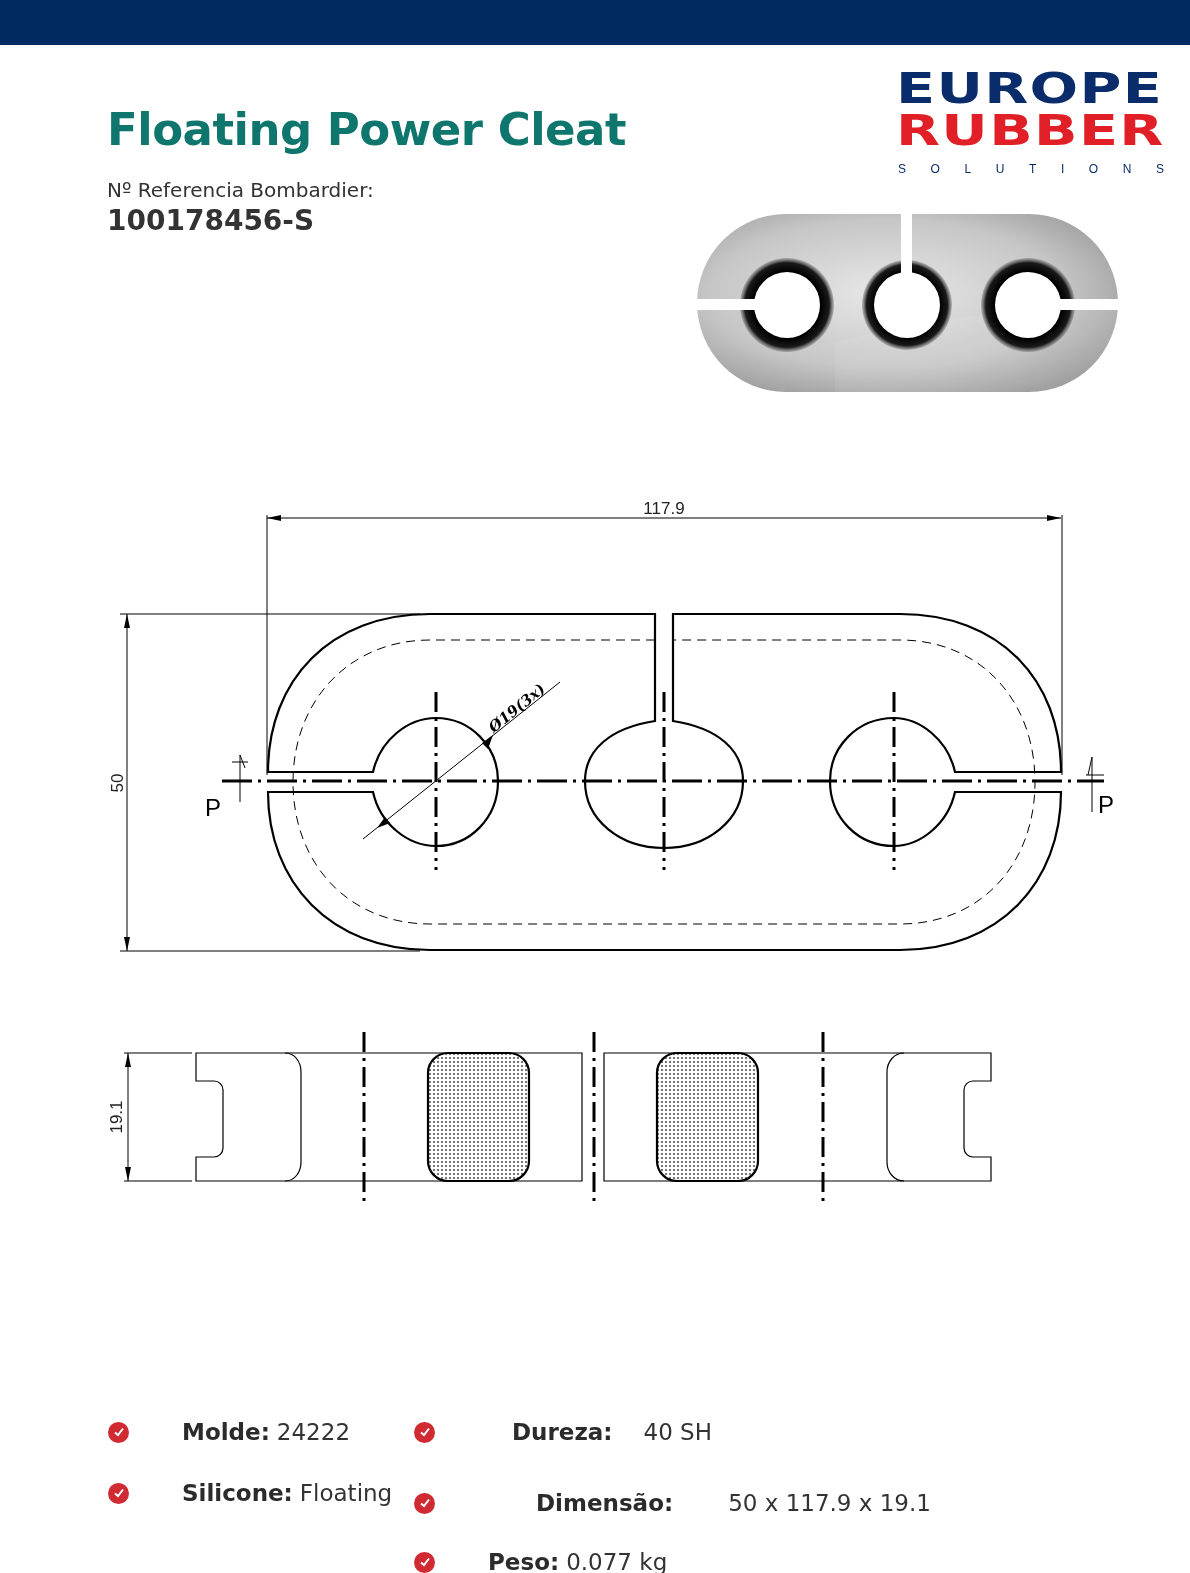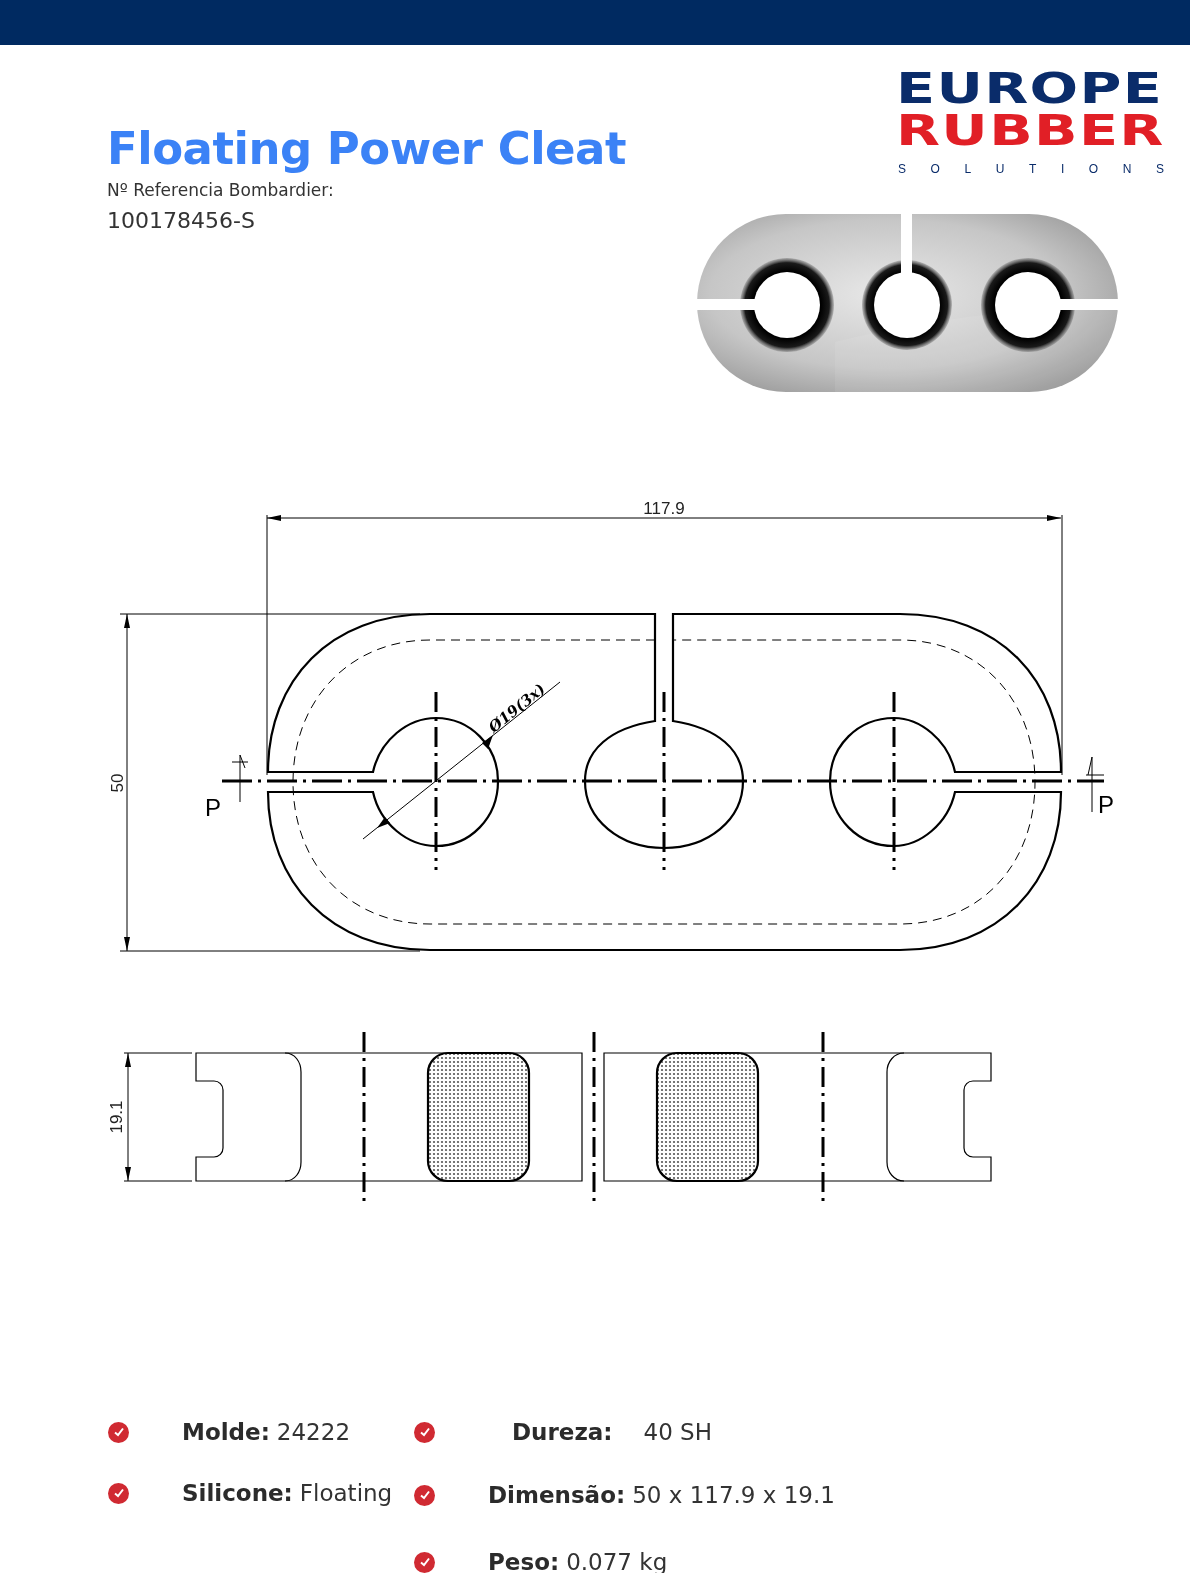--- a/index.html
+++ b/index.html
@@ -1,22 +1,22 @@
 <!DOCTYPE html>
 <html><head>
 <meta charset="utf-8">
 <style>
   html, body { margin: 0; padding: 0; background: #ffffff; }
   body { width: 1190px; height: 1573px; position: relative; overflow: hidden;
          font-family: "DejaVu Sans", "Liberation Sans", sans-serif; color: #2b2b2b; }
   .topbar { position: absolute; left: 0; top: 0; width: 1190px; height: 45px; background: #002a61; }
-  .title { position: absolute; left: 107px; top: 121px; font-size: 45px; font-weight: bold; color: #3b82f6;
+  .title { position: absolute; left: 107px; top: 102px; font-size: 45px; font-weight: bold; color: #0f766e;
            letter-spacing: -0.5px; margin: 0; line-height: 56px; }
-  .ref-label { position: absolute; left: 107px; top: 176px; font-size: 17px; color: #333; line-height: 28px; }
-  .ref-value { position: absolute; left: 107px; top: 207px; font-size: 22px; color: #333; line-height: 28px; }
+  .ref-label { position: absolute; left: 107px; top: 176px; font-size: 20px; color: #333; line-height: 28px; }
+  .ref-value { position: absolute; left: 107px; top: 207px; font-size: 28px; color: #333; line-height: 28px; font-weight: bold; }
 
   .logo { position: absolute; left: 896px; top: 68px; width: 270px; height: 115px; }
   .logo-line { font-family: "DejaVu Sans", sans-serif; font-weight: bold; font-size: 43px; line-height: 40px;
                letter-spacing: 1px; transform: scaleX(1.33); transform-origin: left; white-space: nowrap; }
   .logo-europe { color: #0a2c6a; position: absolute; top: 0; left: 0; }
   .logo-rubber { color: #e11f26; position: absolute; top: 42px; left: 0; }
   .logo-solutions { position: absolute; top: 94px; left: 2px; width: 266px; display: flex; justify-content: space-between;
                     font-size: 12px; color: #0a2c6a; font-family: "Liberation Sans", sans-serif; }
 
   .photo { position: absolute; left: 695px; top: 212px; width: 425px; height: 182px; }
@@ -174,21 +174,21 @@
   </div>
   <div class="spec" style="left:306px;top:2px;gap:24px;">
     <span class="check">
         <svg width="12" height="12" viewBox="0 0 12 12">
           <path d="M2,6.5 L5,9 L10,2.5" stroke="#fff" stroke-width="2" fill="none"></path>
         </svg>
       </span>
     <span class="k">Dureza:</span>
     <span class="v">40 SH</span>
   </div>
-  <div class="spec" style="left:306px;top:65px;">
+  <div class="spec" style="left:306px;top:73px;gap:48px;">
     <span class="check">
         <svg width="12" height="12" viewBox="0 0 12 12">
           <path d="M2,6.5 L5,9 L10,2.5" stroke="#fff" stroke-width="2" fill="none"></path>
         </svg>
       </span>
     <span class="k">Dimensão:</span>
     <span class="v">50 x 117.9 x 19.1</span>
   </div>
   <div class="spec" style="left:306px;top:132px;">
     <span class="check">

